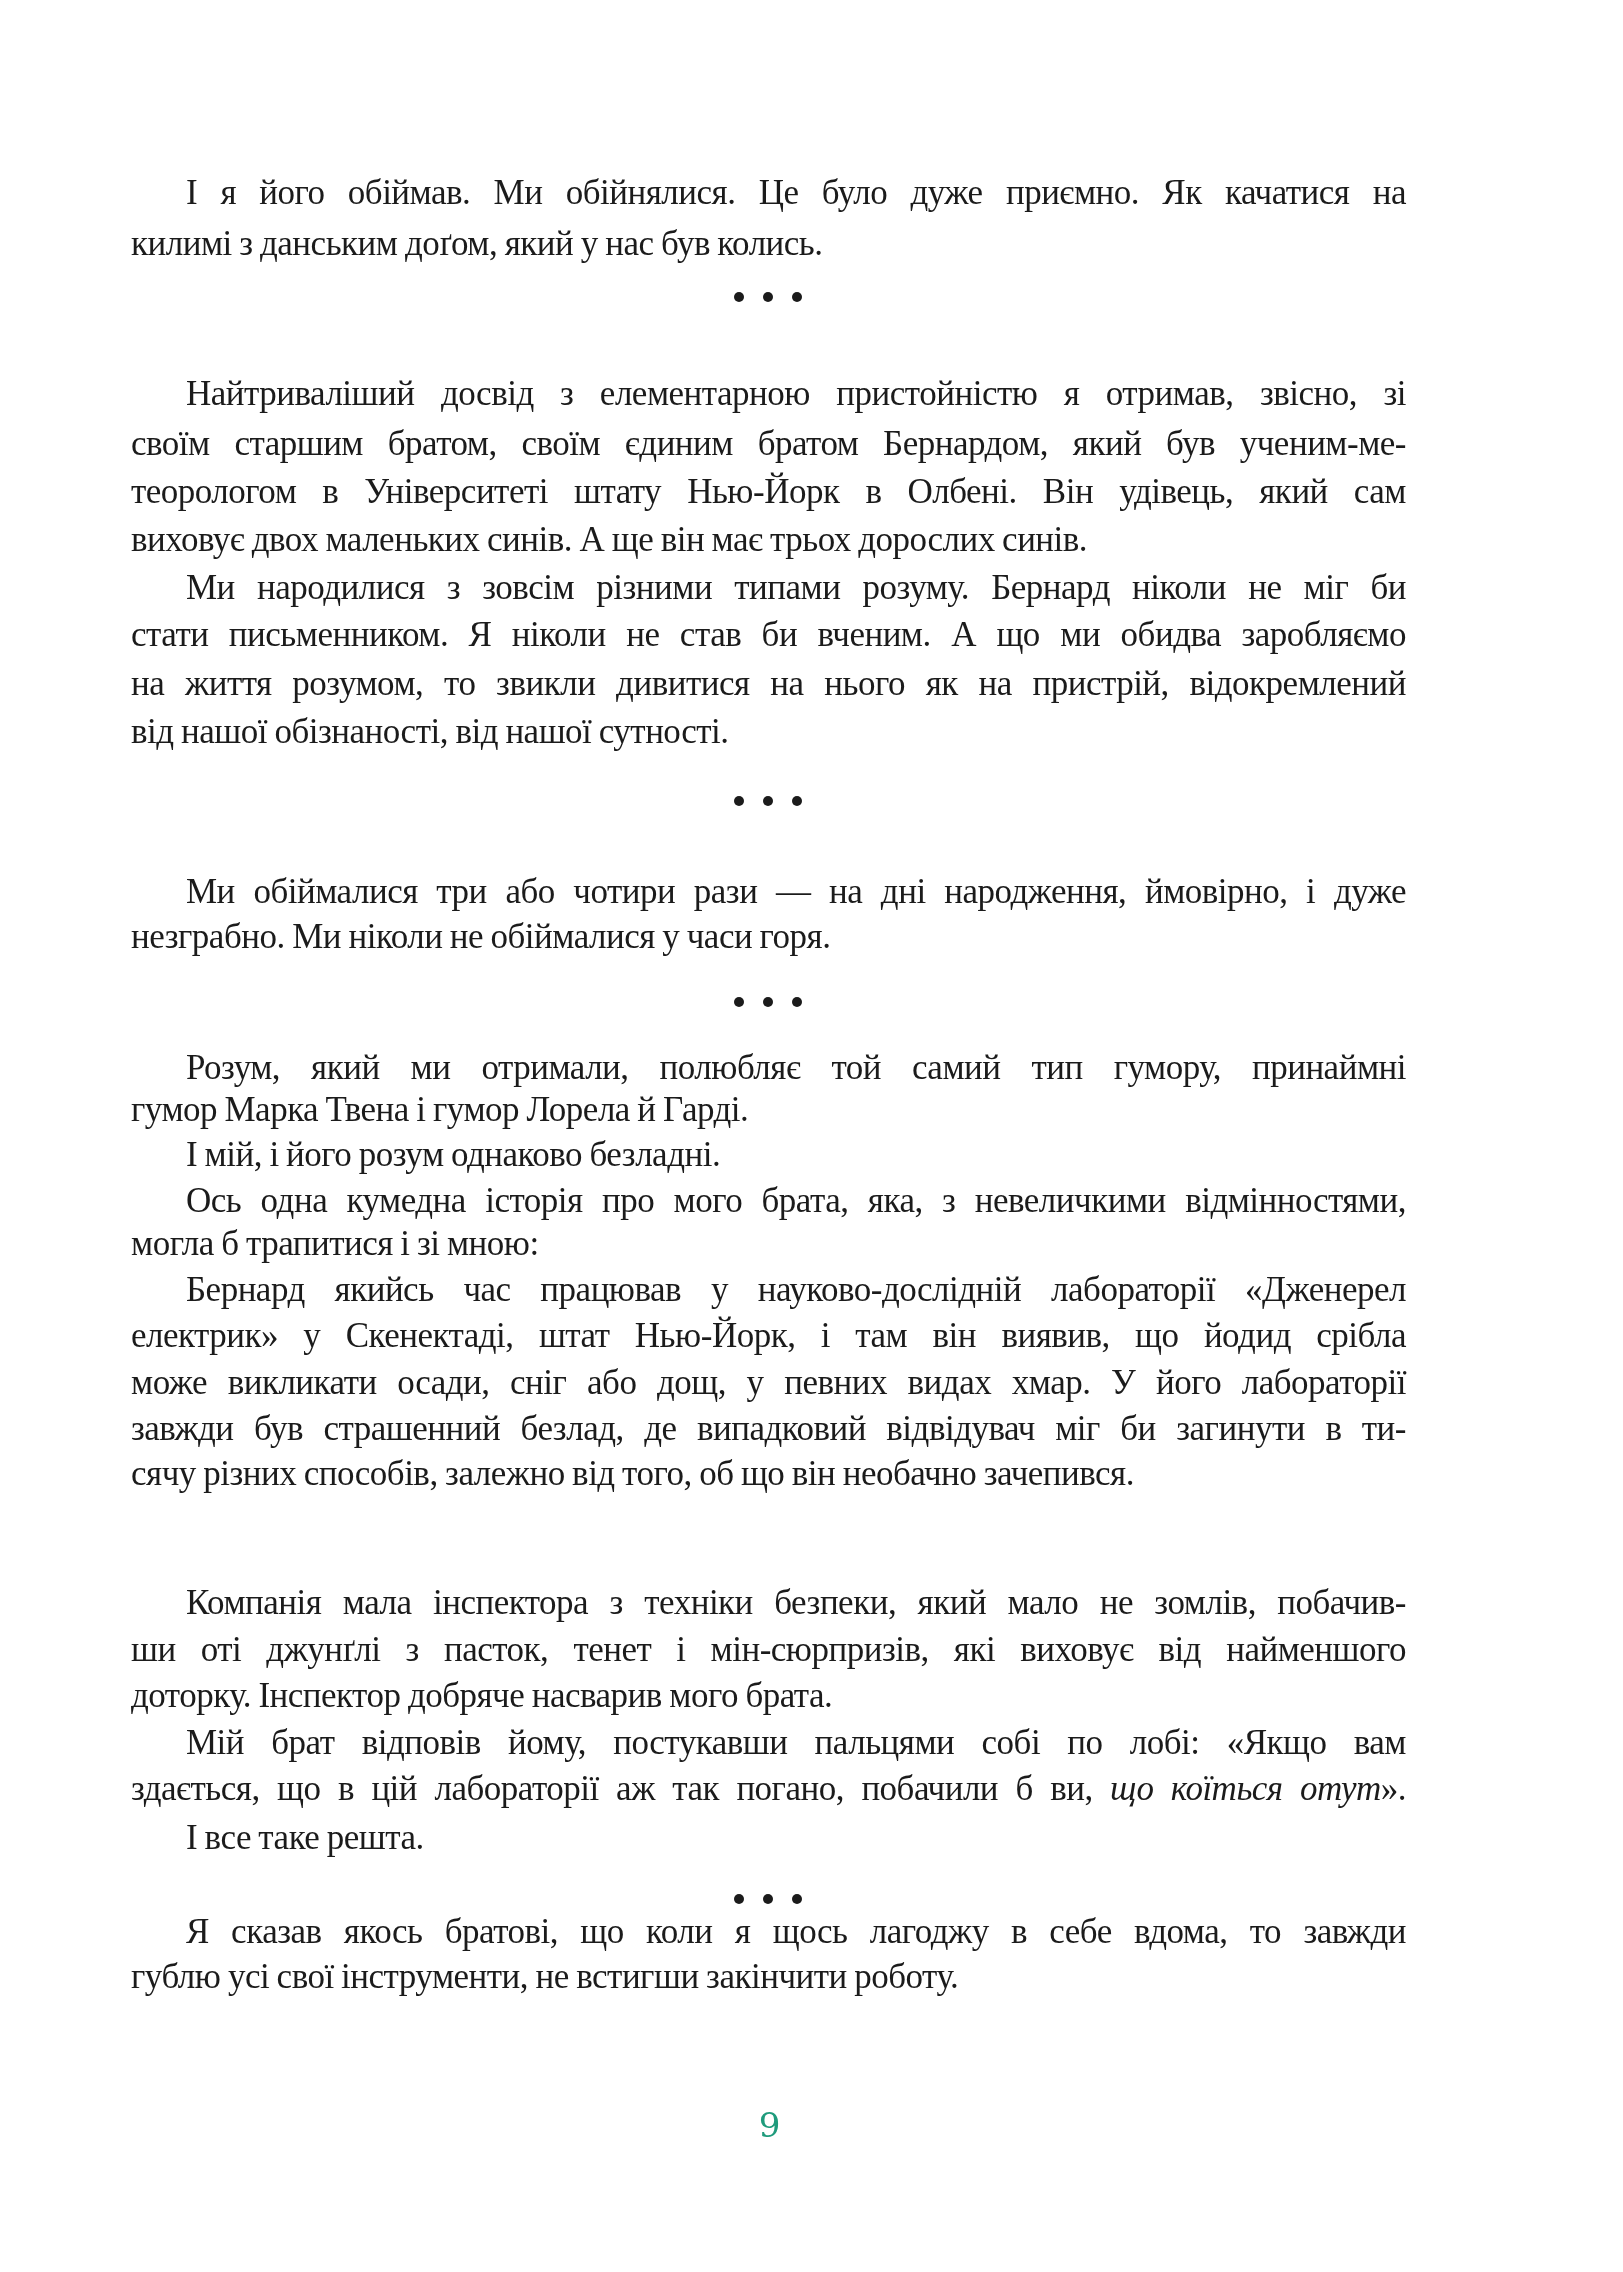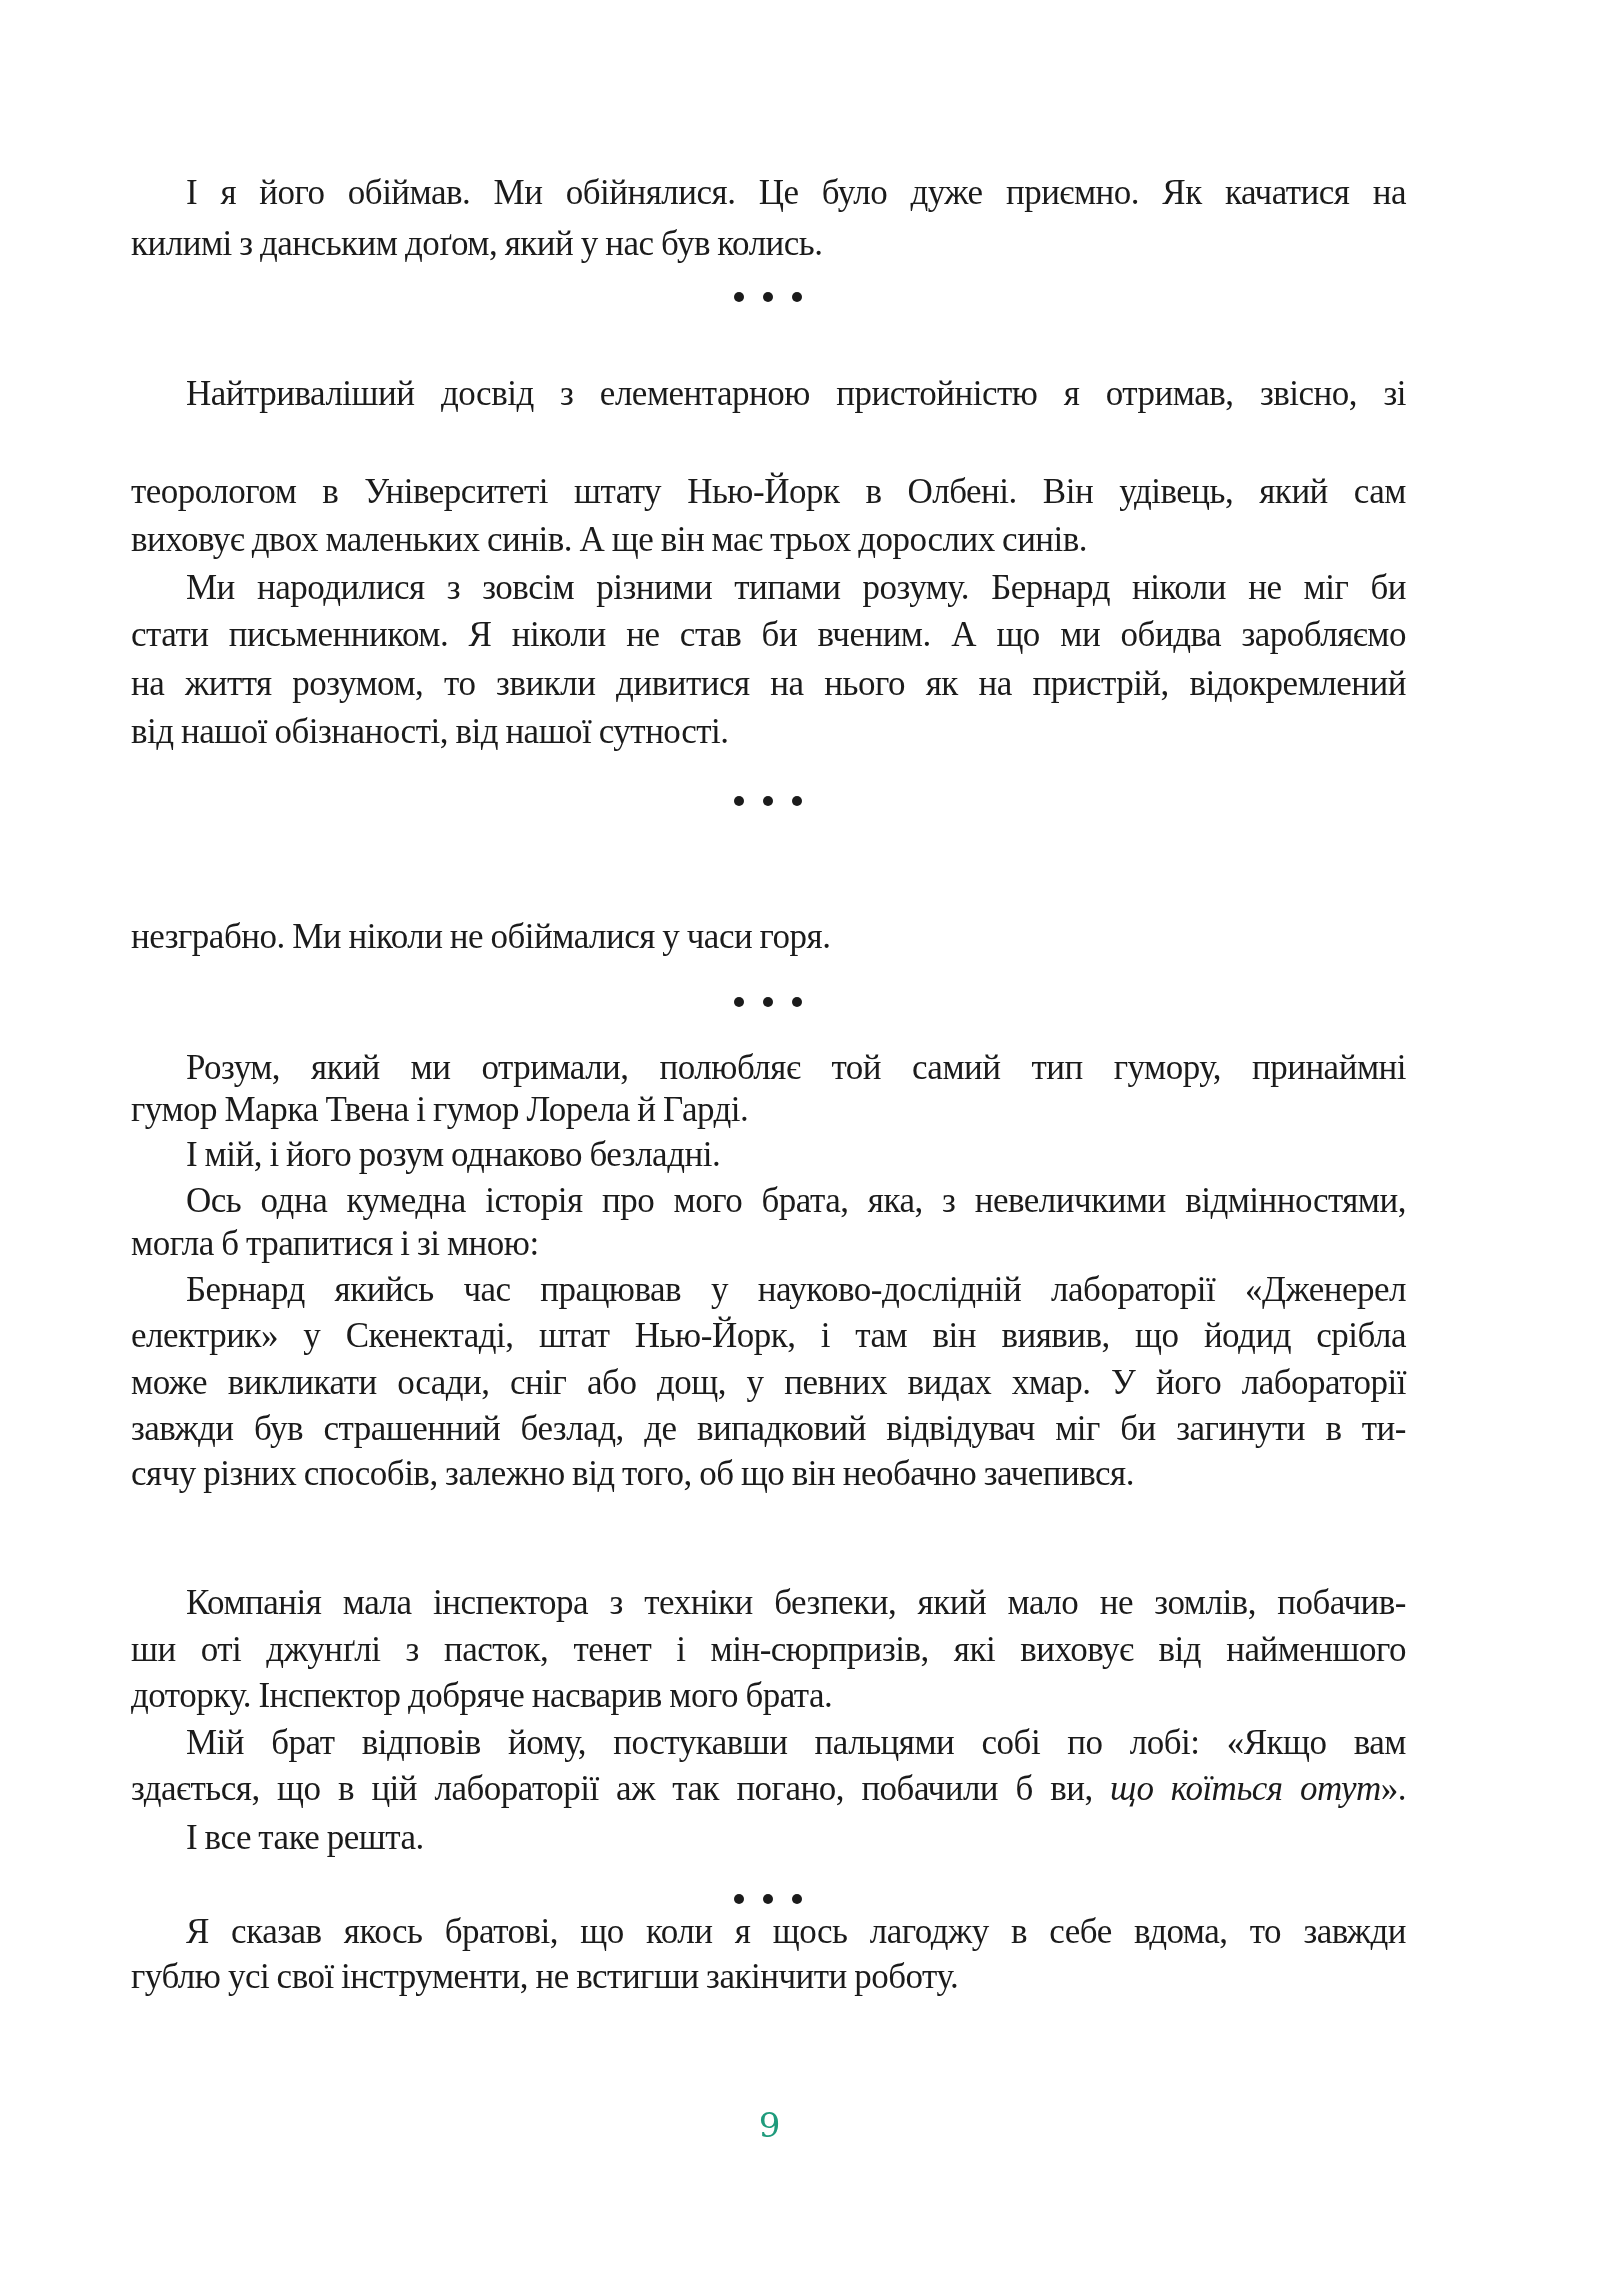--- a/index.html
+++ b/index.html
@@ -81,34 +81,36 @@
   <div class="line indent" style="top:163px">І я його обіймав. Ми обійнялися. Це було дуже приємно. Як качатися на</div>
   <div class="line last" style="top:214px">килимі з данським доґом, який у нас був колись.</div>
 
   <div class="dots" style="top:282px">
     <span class="dot" style="background: rgb(27, 27, 27);"></span>
     <span class="dot" style="background: rgb(27, 27, 27);"></span>
     <span class="dot" style="background: rgb(27, 27, 27);"></span>
   </div>
 
   <div class="line indent" style="top:364px">Найтриваліший досвід з елементарною пристойністю я отримав, звісно, зі</div>
+  <div class="line" style="top:414px">своїм старшим братом, своїм єдиним братом Бернардом, який був ученим-ме-</div>
   <div class="line" style="top:462px">теорологом в Університеті штату Нью-Йорк в Олбені. Він удівець, який сам</div>
   <div class="line last" style="top:510px">виховує двох маленьких синів. А ще він має трьох дорослих синів.</div>
 
   <div class="line indent" style="top:558px">Ми народилися з зовсім різними типами розуму. Бернард ніколи не міг би</div>
   <div class="line" style="top:605px">стати письменником. Я ніколи не став би вченим. А що ми обидва заробляємо</div>
   <div class="line" style="top:654px">на життя розумом, то звикли дивитися на нього як на пристрій, відокремлений</div>
   <div class="line last" style="top:702px">від нашої обізнаності, від нашої сутності.</div>
 
   <div class="dots" style="top:786px">
     <span class="dot" style="background: rgb(27, 27, 27);"></span>
     <span class="dot" style="background: rgb(27, 27, 27);"></span>
     <span class="dot" style="background: rgb(27, 27, 27);"></span>
   </div>
 
+  <div class="line indent" style="top:862px">Ми обіймалися три або чотири рази — на дні народження, ймовірно, і дуже</div>
   <div class="line last" style="top:907px">незграбно. Ми ніколи не обіймалися у часи горя.</div>
 
   <div class="dots" style="top:987px">
     <span class="dot" style="background: rgb(27, 27, 27);"></span>
     <span class="dot" style="background: rgb(27, 27, 27);"></span>
     <span class="dot" style="background: rgb(27, 27, 27);"></span>
   </div>
 
   <div class="line indent" style="top:1038px">Розум, який ми отримали, полюбляє той самий тип гумору, принаймні</div>
   <div class="line indent last" style="top:1125px">І мій, і його розум однаково безладні.</div>

